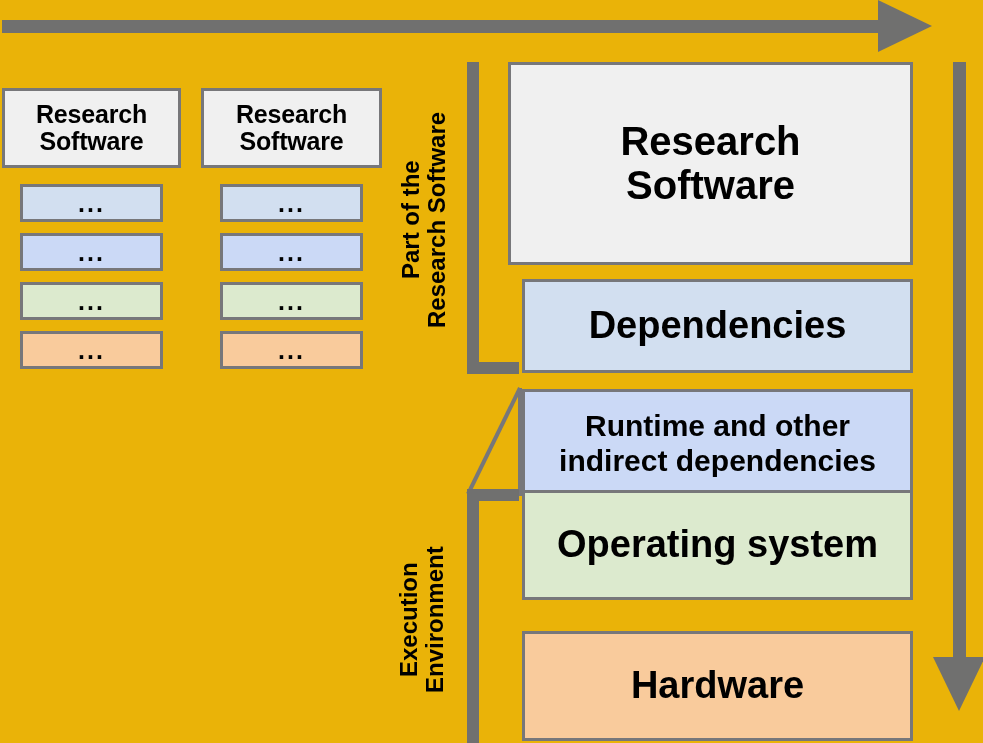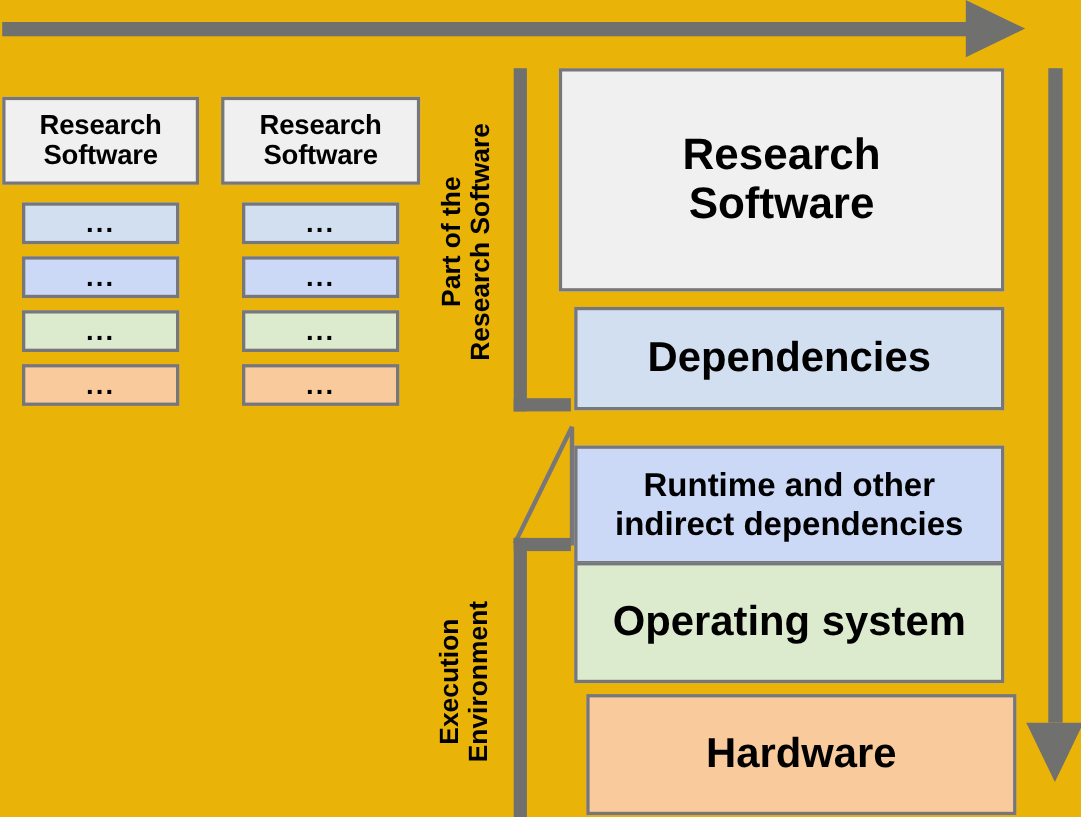--- a/index.html
+++ b/index.html
@@ -153,20 +153,20 @@
   <div class="bracket-bar" style="left:467px; top:489px; width:52px; height:12px;"></div>
   <div class="bracket-bar" style="left:467px; top:489px; width:12px; height:254px;"></div>
   <div class="bracket-label" style="left:396px; top:520px; width:64px; height:200px;">Execution
 Environment</div>
 
   <div class="box stack-box big c-grey" style="left:508px; top:62px; width:405px; height:203px;">Research
 Software</div>
 
   <div class="box stack-box c-blue1" style="left:522px; top:279px; width:391px; height:94px;">Dependencies</div>
 
-  <div class="box stack-box two-line c-blue2" style="left:522px; top:389px; width:391px; height:108px;margin-top:16px;">Runtime and other
+  <div class="box stack-box two-line c-blue2" style="left:522px; top:389px; width:391px; height:108px;">Runtime and other
 indirect dependencies</div>
 
-  <div class="box stack-box c-green" style="left:522px; top:511px; width:391px; height:110px;">Operating system</div>
+  <div class="box stack-box c-green" style="left:522px; top:490px; width:391px; height:110px;">Operating system</div>
 
-  <div class="box stack-box c-orange" style="left:522px; top:631px; width:391px; height:110px;margin-left:11px;">Hardware</div>
+  <div class="box stack-box c-orange" style="left:522px; top:631px; width:391px; height:110px;">Hardware</div>
 
 </div>
 
 </body></html>

